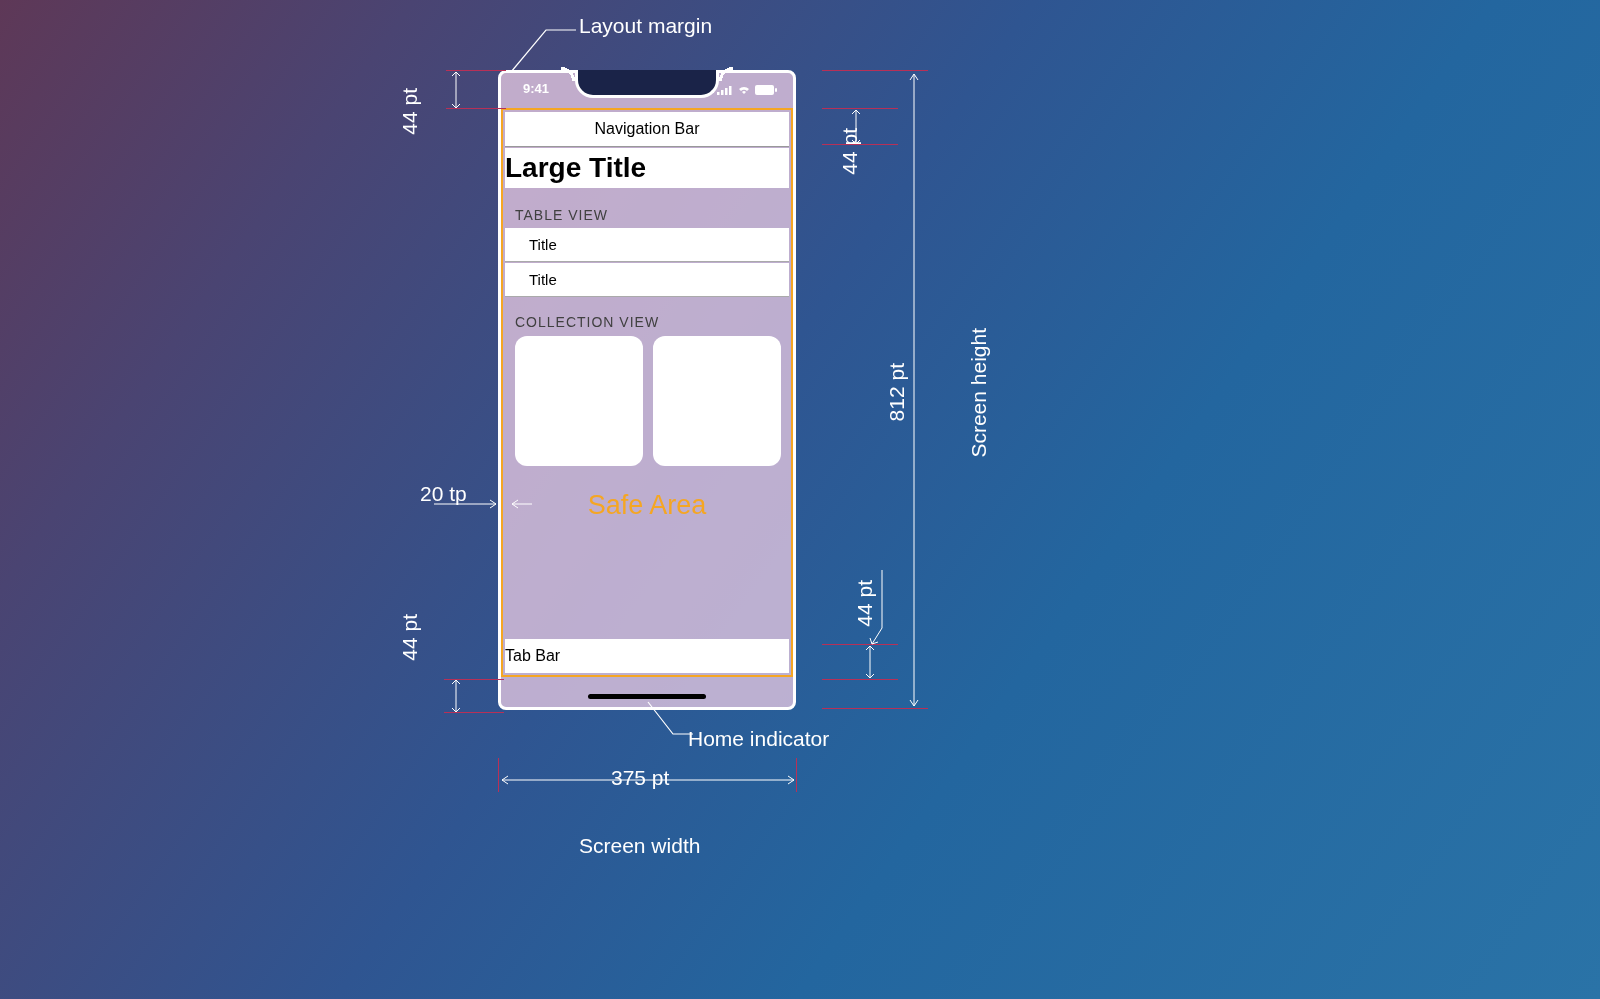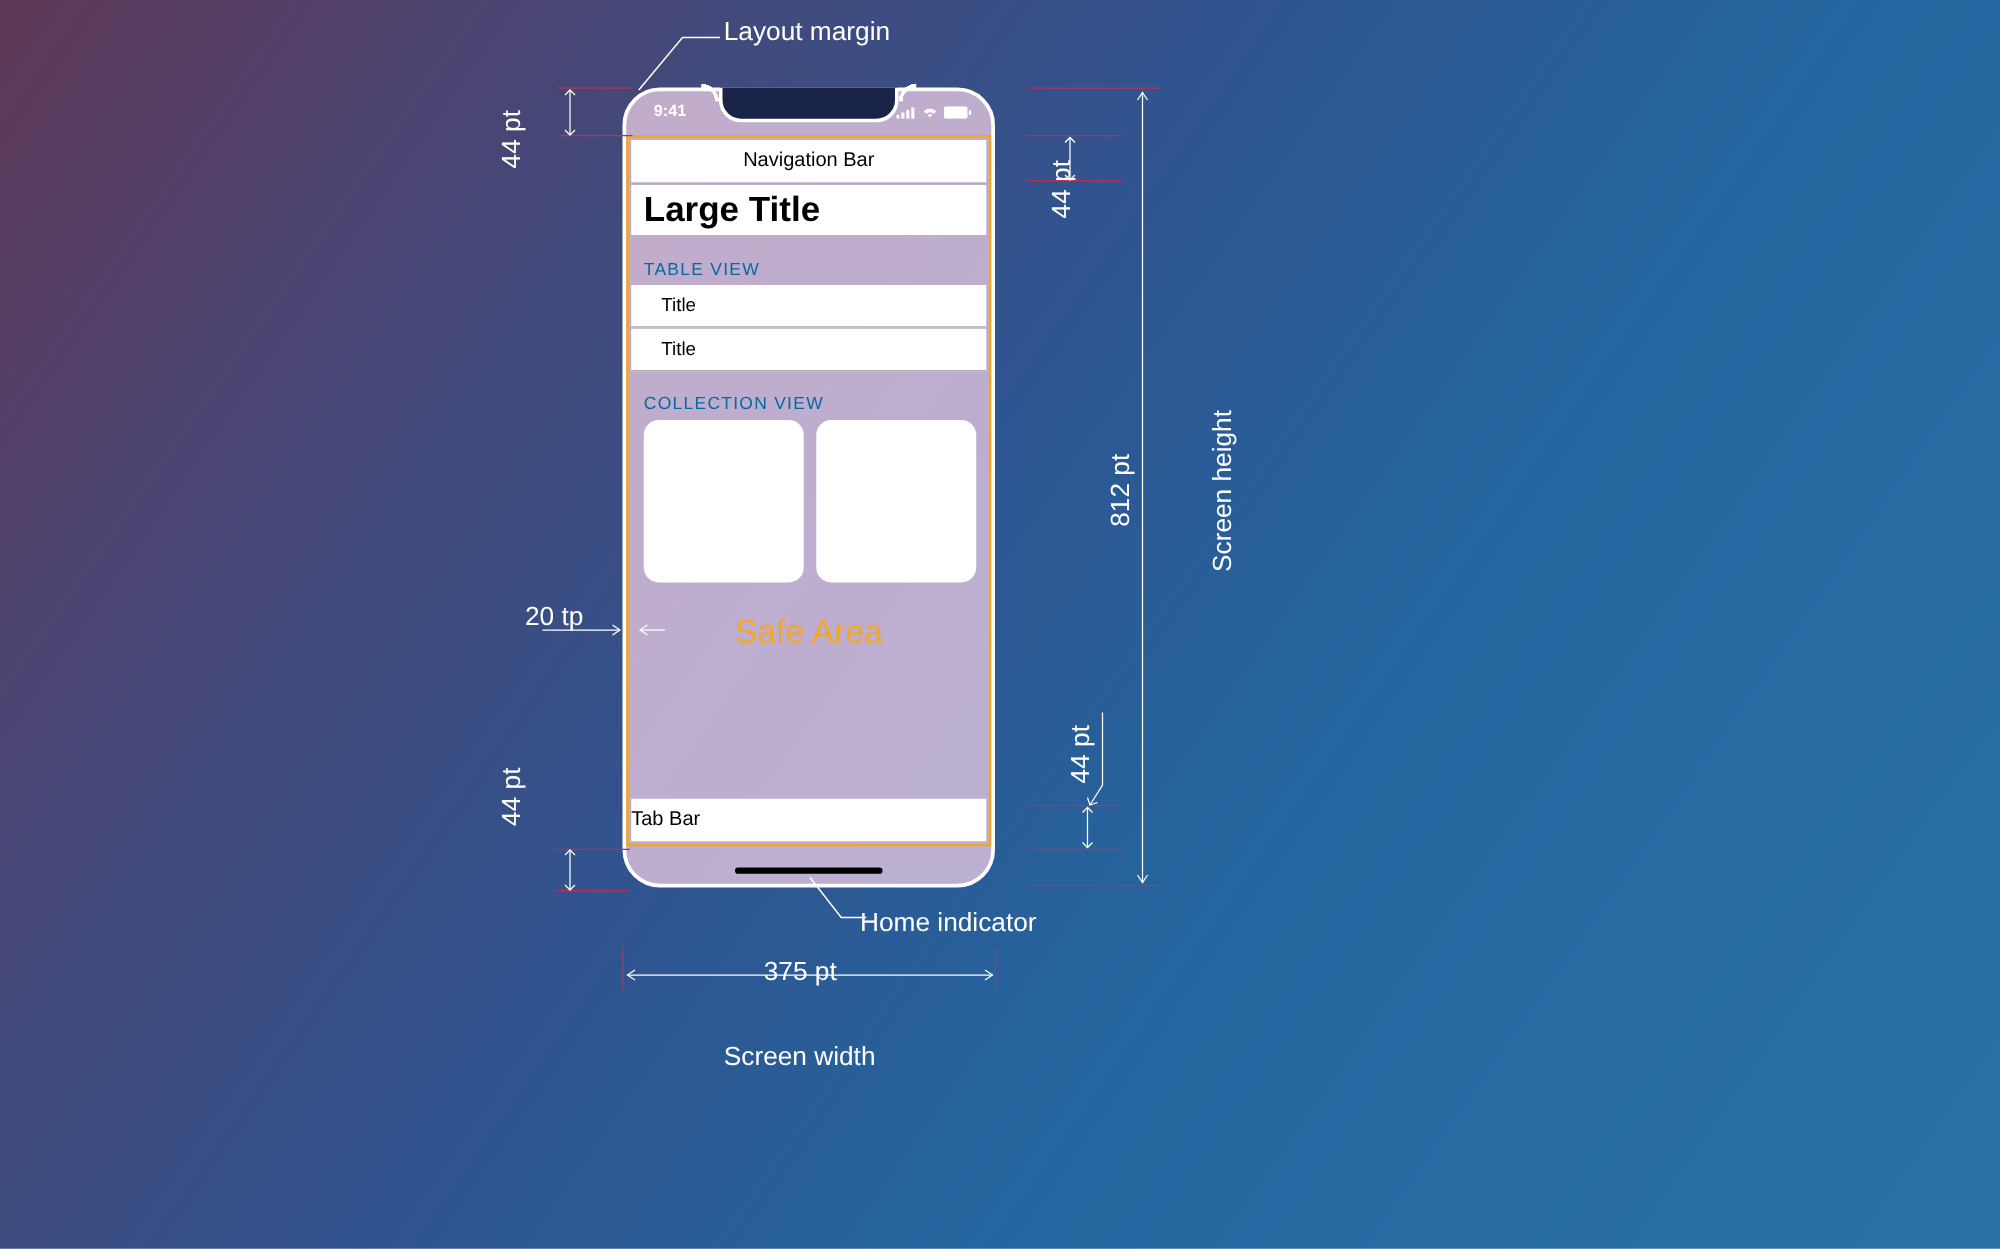--- a/index.html
+++ b/index.html
@@ -1,36 +1,36 @@
 <!DOCTYPE html>
 <html><head>
 <meta charset="utf-8">
 <style>
   html,body{margin:0;padding:0;width:1600px;height:999px;overflow:hidden;font-family:-apple-system,Helvetica,Arial,sans-serif}
   .bg{position:absolute;inset:0;background:linear-gradient(125deg,#5e3857 0%,#4a4472 18%,#2f5591 45%,#23669f 65%,#2a73a7 100%)}
   .lbl{position:absolute;color:#fff;font-size:21px;font-weight:300}
   .vrot{writing-mode:vertical-rl;transform:rotate(180deg)}
 
   
-  .phone{position:absolute;left:498px;top:70px;width:298px;height:640px;border:3px solid #fff;border-radius:30px;background:rgba(230,200,225,0.78);box-sizing:border-box}
+  .phone{position:absolute;left:498px;top:70px;width:298px;height:640px;border:3px solid #fff;border-radius:8px;background:rgba(230,200,225,0.78);box-sizing:border-box}
   .notch{position:absolute;top:-3px;left:50%;transform:translateX(-50%);width:144px;height:28px;background:#1a2348;border:3px solid #fff;border-top:none;border-bottom-left-radius:18px;border-bottom-right-radius:18px;box-sizing:border-box}
   .notch::before{content:"";position:absolute;left:-17px;top:-3px;width:17px;height:14px;background:radial-gradient(circle at 0 14px,transparent 11px,#fff 11px,#fff 14px,transparent 14px)}
   .notch::after{content:"";position:absolute;right:-17px;top:-3px;width:17px;height:14px;background:radial-gradient(circle at 17px 14px,transparent 11px,#fff 11px,#fff 14px,transparent 14px)}
   .status{position:absolute;top:6px;left:0;right:0;height:22px;color:#fff;font-size:13px;font-weight:600}
   .status .time{position:absolute;left:22px;top:2px}
   .status .right{position:absolute;right:16px;top:4px;display:flex;gap:4px;align-items:center}
   .sig-icon{display:inline-block;width:16px;height:10px}
   .wifi-icon{display:inline-block;width:14px;height:10px}
   .batt-icon{display:inline-block;width:22px;height:10px}
 
   .safe{position:absolute;left:0;right:0;top:35px;bottom:30px;border:2px solid #f5a623;box-sizing:border-box}
 
   .navbar{position:absolute;top:2px;left:2px;right:2px;height:34px;background:#fff;border-bottom:1px solid #999;text-align:center;line-height:34px;font-size:16px;color:#000}
-  .large{position:absolute;top:38px;left:2px;right:2px;height:40px;background:#fff;padding-left:10px;box-sizing:border-box;line-height:40px;font-size:28px;font-weight:700;color:#000}
-  .thead{position:absolute;left:12px;color:#0369a1;font-size:14px;letter-spacing:1px;font-weight:300}
+  .large{position:absolute;top:38px;left:2px;right:2px;height:40px;background:#fff;box-sizing:border-box;line-height:40px;font-size:28px;font-weight:700;color:#000}
+  .thead{position:absolute;left:12px;color:#404040;font-size:14px;letter-spacing:1px;font-weight:300}
   .row{position:absolute;left:2px;right:2px;height:34px;background:#fff;padding-left:24px;box-sizing:border-box;line-height:34px;font-size:15px;color:#000;border-bottom:1px solid #aaa}
   .card{position:absolute;width:128px;height:130px;background:#fff;border-radius:12px}
   .safetxt{position:absolute;left:0;right:0;text-align:center;color:#f5a623;font-size:27px;font-weight:500}
   .tab{position:absolute;left:2px;right:2px;bottom:2px;height:34px;background:#fff;line-height:34px;font-size:16px;color:#000}
   .homebar{position:absolute;left:50%;transform:translateX(-50%);bottom:8px;width:118px;height:5px;background:#000;border-radius:3px}
 
   
   .mline{position:absolute;background:#b83057}
   svg.callout{position:absolute;overflow:visible}
 </style>

